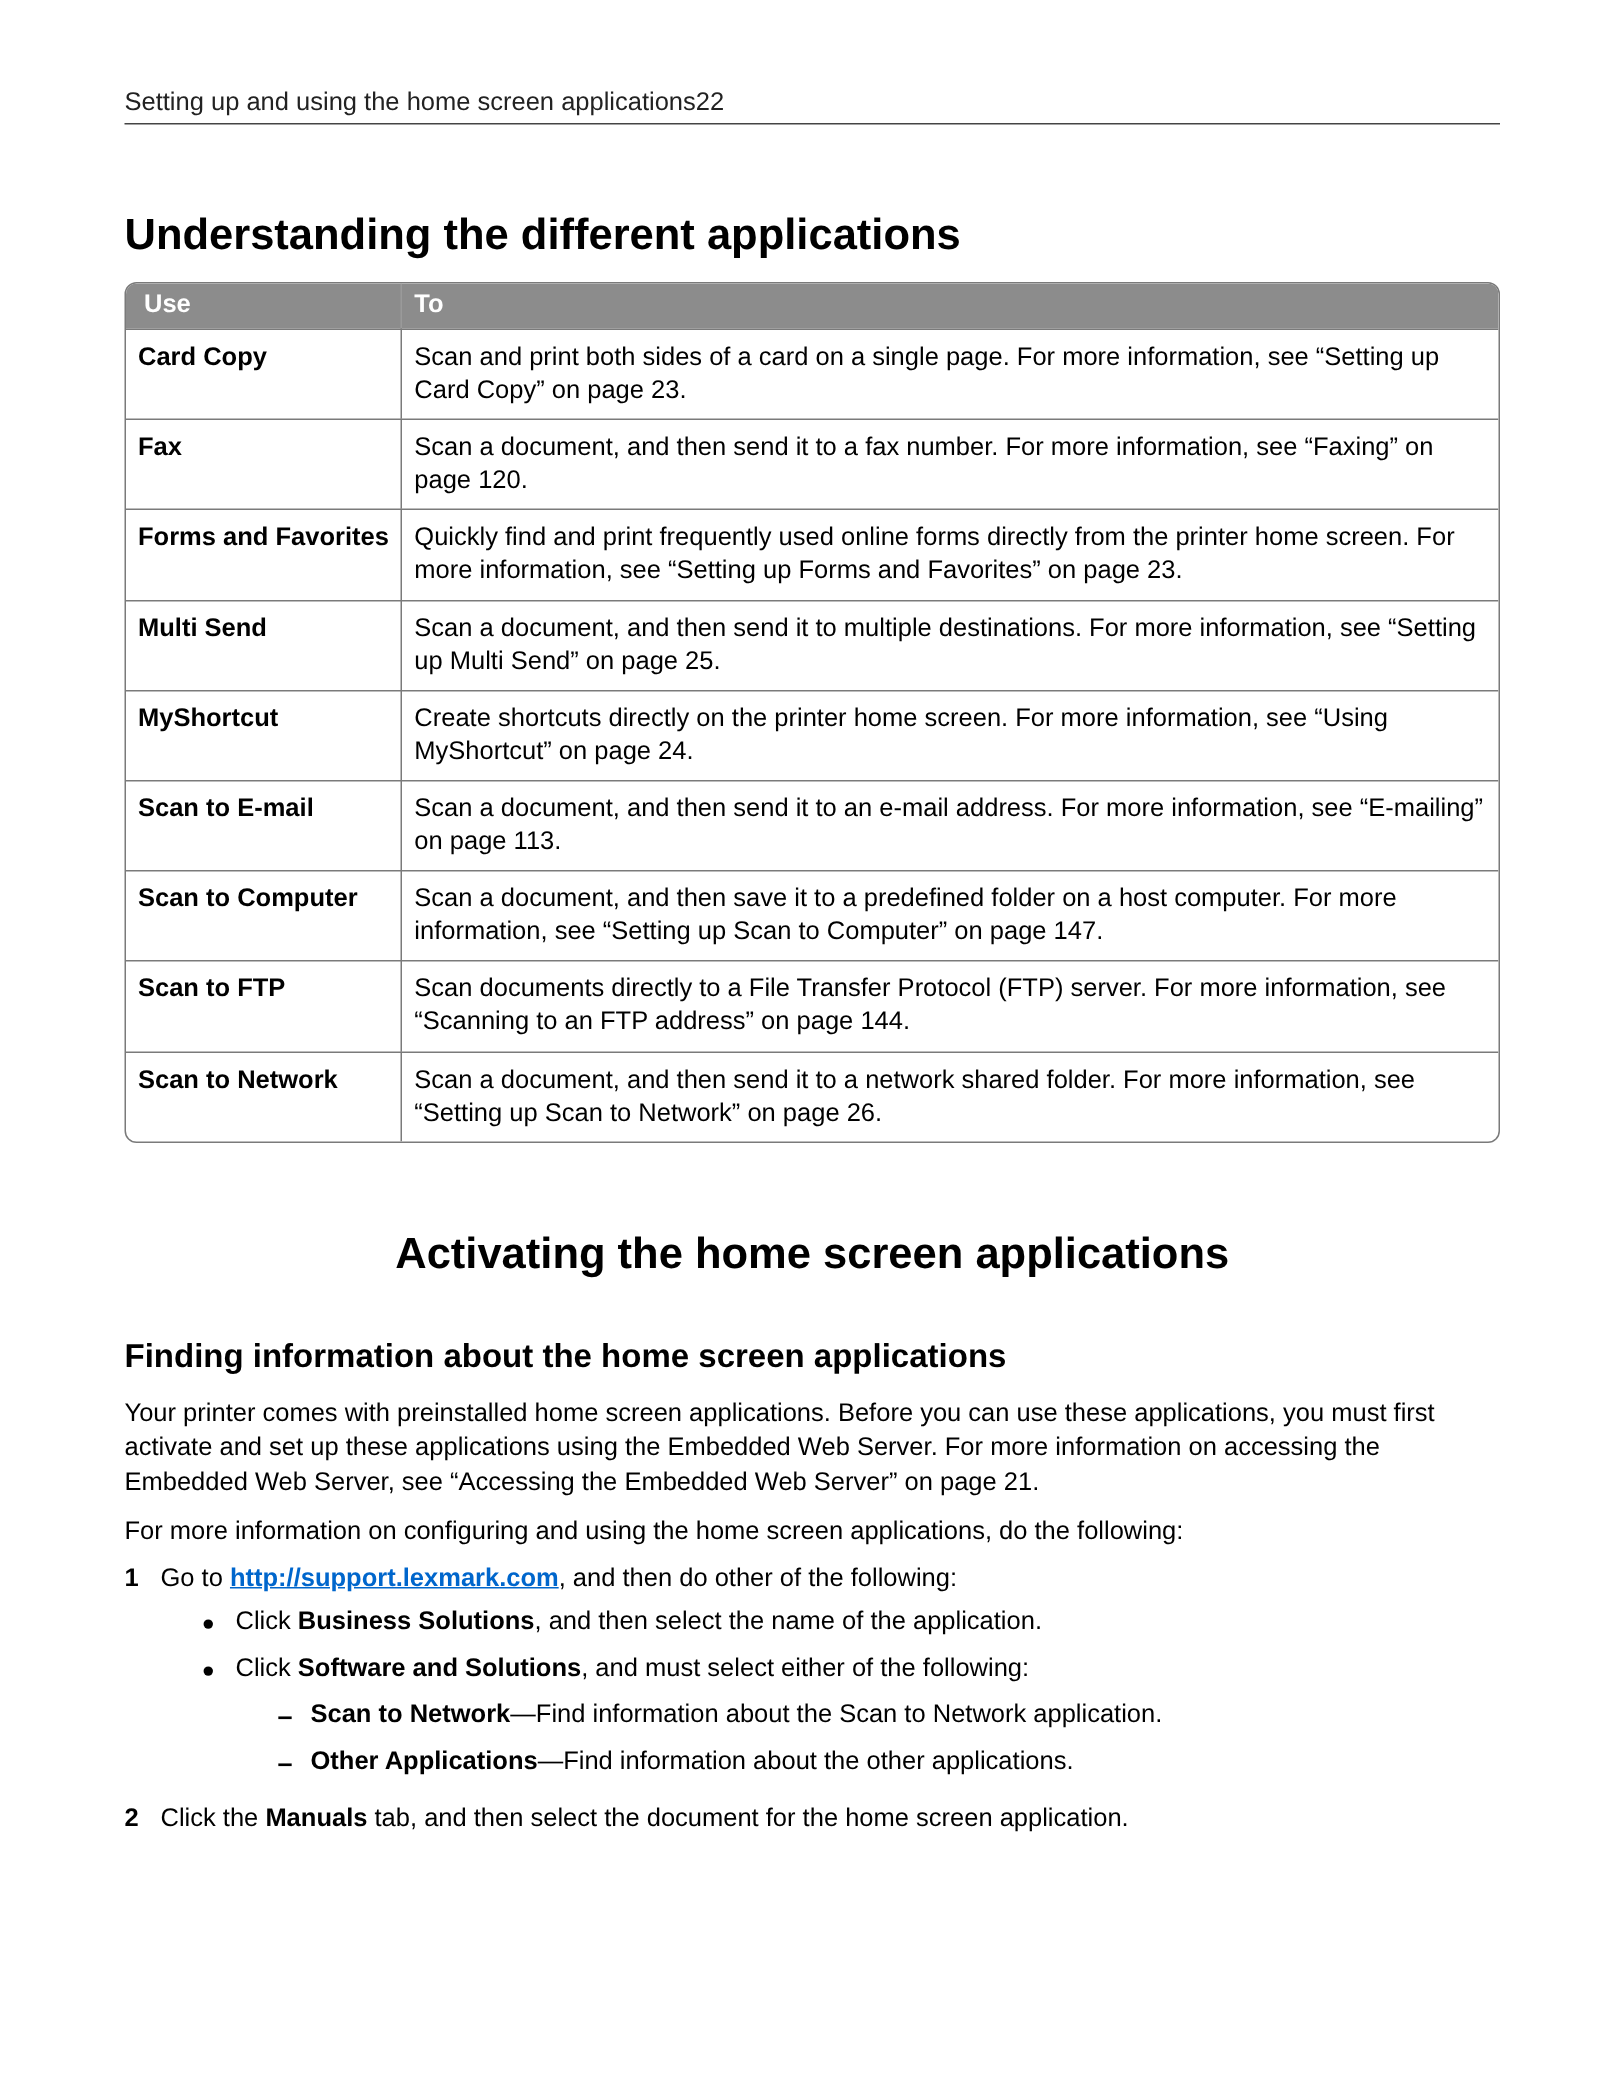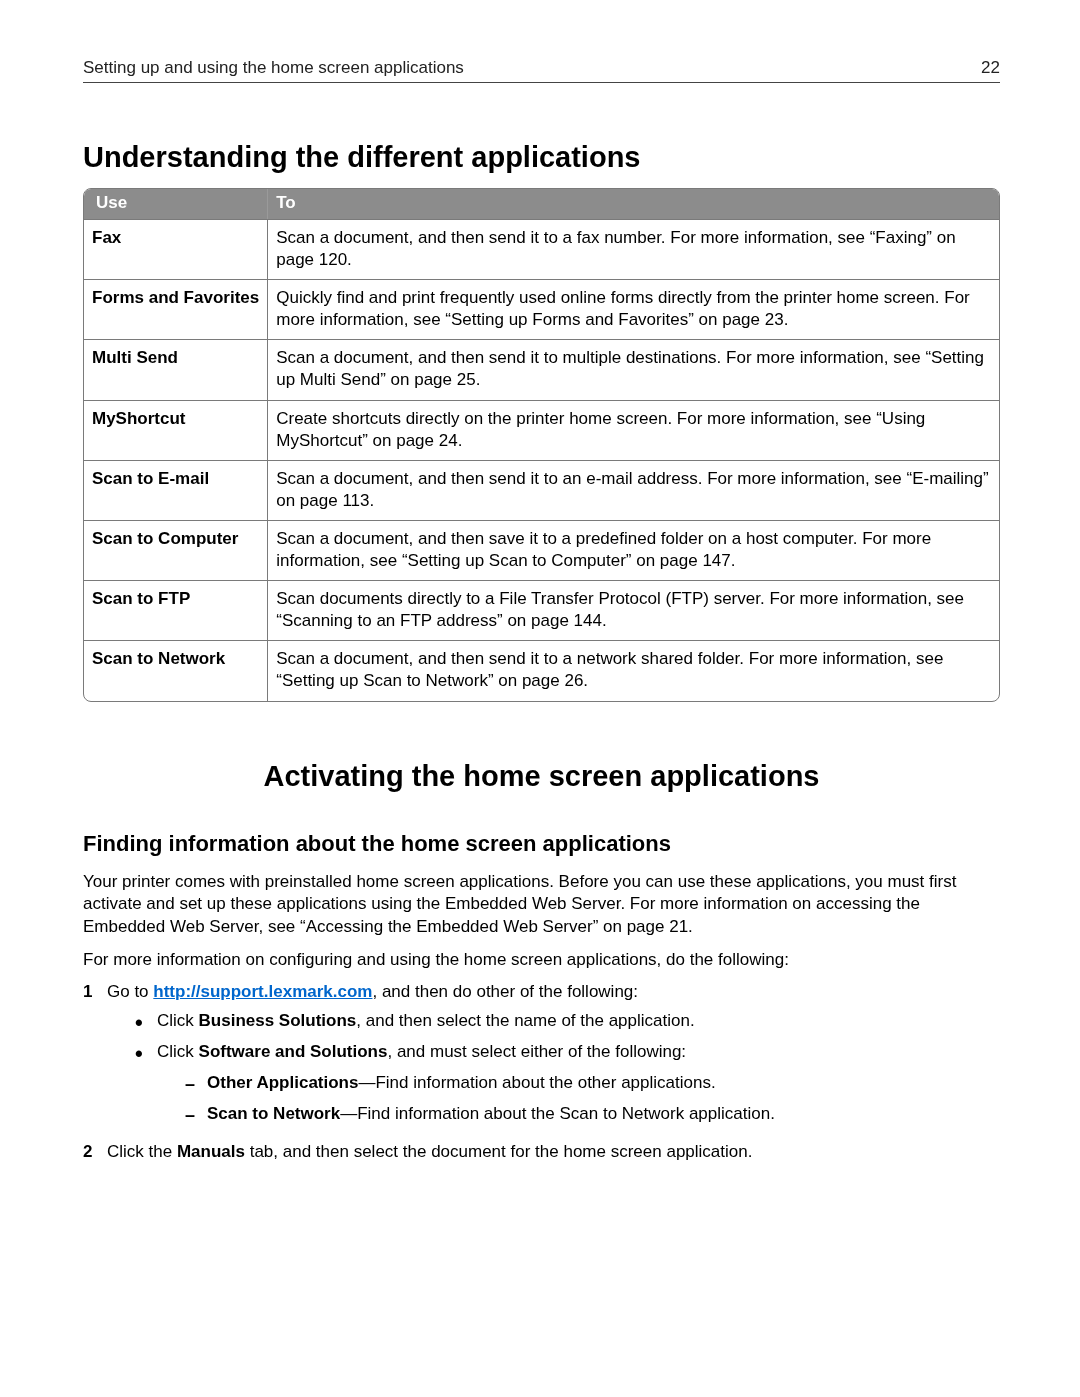--- a/index.html
+++ b/index.html
@@ -11,21 +11,20 @@
     background: #fff;
   }
   .page {
     width: 1080px;
     min-height: 1397px;
     box-sizing: border-box;
     padding: 58px 80px 60px 83px;
   }
   .header-row {
     display: flex;
-    justify-content: space-between;
     font-size: 17px;
     color: #222;
     border-bottom: 1px solid #444;
     padding-bottom: 4px;
   }
   h1 {
     font-size: 29px;
     font-weight: 700;
     margin: 58px 0 14px 0;
   }
@@ -149,20 +148,24 @@
   <h1>Understanding the different applications</h1>
 
   <table class="apps">
     <thead>
       <tr>
         <th>Use</th>
         <th>To</th>
       </tr>
     </thead>
     <tbody>
+      <tr>
+        <td class="use">Card Copy</td>
+        <td>Scan and print both sides of a card on a single page. For more information, see “Setting up Card Copy” on page 23.</td>
+      </tr>
       <tr>
         <td class="use">Fax</td>
         <td>Scan a document, and then send it to a fax number. For more information, see “Faxing” on page 120.</td>
       </tr>
       <tr>
         <td class="use">Forms and Favorites</td>
         <td>Quickly find and print frequently used online forms directly from the printer home screen. For more information, see “Setting up Forms and Favorites” on page 23.</td>
       </tr>
       <tr>
         <td class="use">Multi Send</td>
@@ -204,24 +207,24 @@
       <div class="content">
         <span>Go to </span><a class="link" href="#">http://support.lexmark.com</a><span>, and then do other of the following:</span>
         <ul class="bullets">
           <li>
             <span>Click </span><span class="b">Business Solutions</span><span>, and then select the name of the application.</span>
           </li>
           <li>
             <span>Click </span><span class="b">Software and Solutions</span><span>, and must select either of the following:</span>
             <ul class="dashes">
               <li>
-                <span class="b">Other Applications</span><span>—Find information about the other applications.</span>
+                <span class="b">Scan to Network</span><span>—Find information about the Scan to Network application.</span>
               </li>
               <li>
-                <span class="b">Scan to Network</span><span>—Find information about the Scan to Network application.</span>
+                <span class="b">Other Applications</span><span>—Find information about the other applications.</span>
               </li>
             </ul>
           </li>
         </ul>
       </div>
     </li>
     <li>
       <span class="num">2</span>
       <div class="content">
         <span>Click the </span><span class="b">Manuals</span><span> tab, and then select the document for the home screen application.</span>

